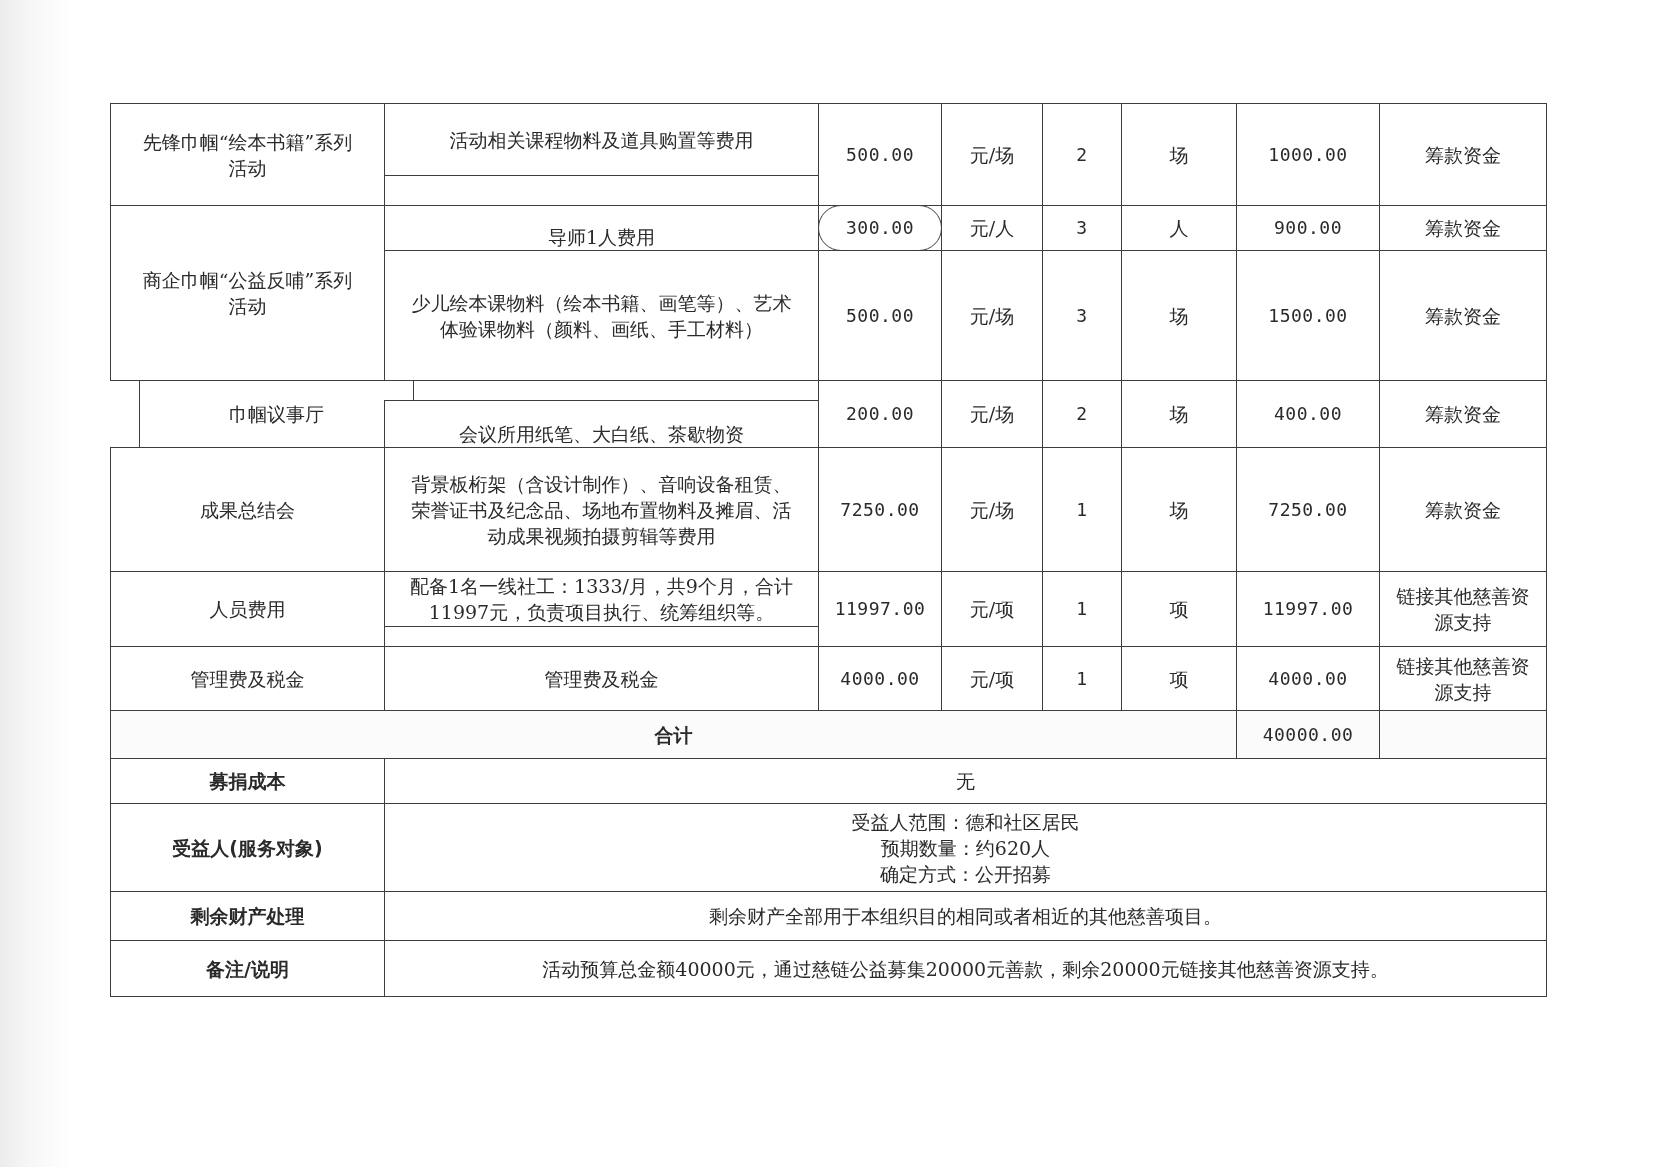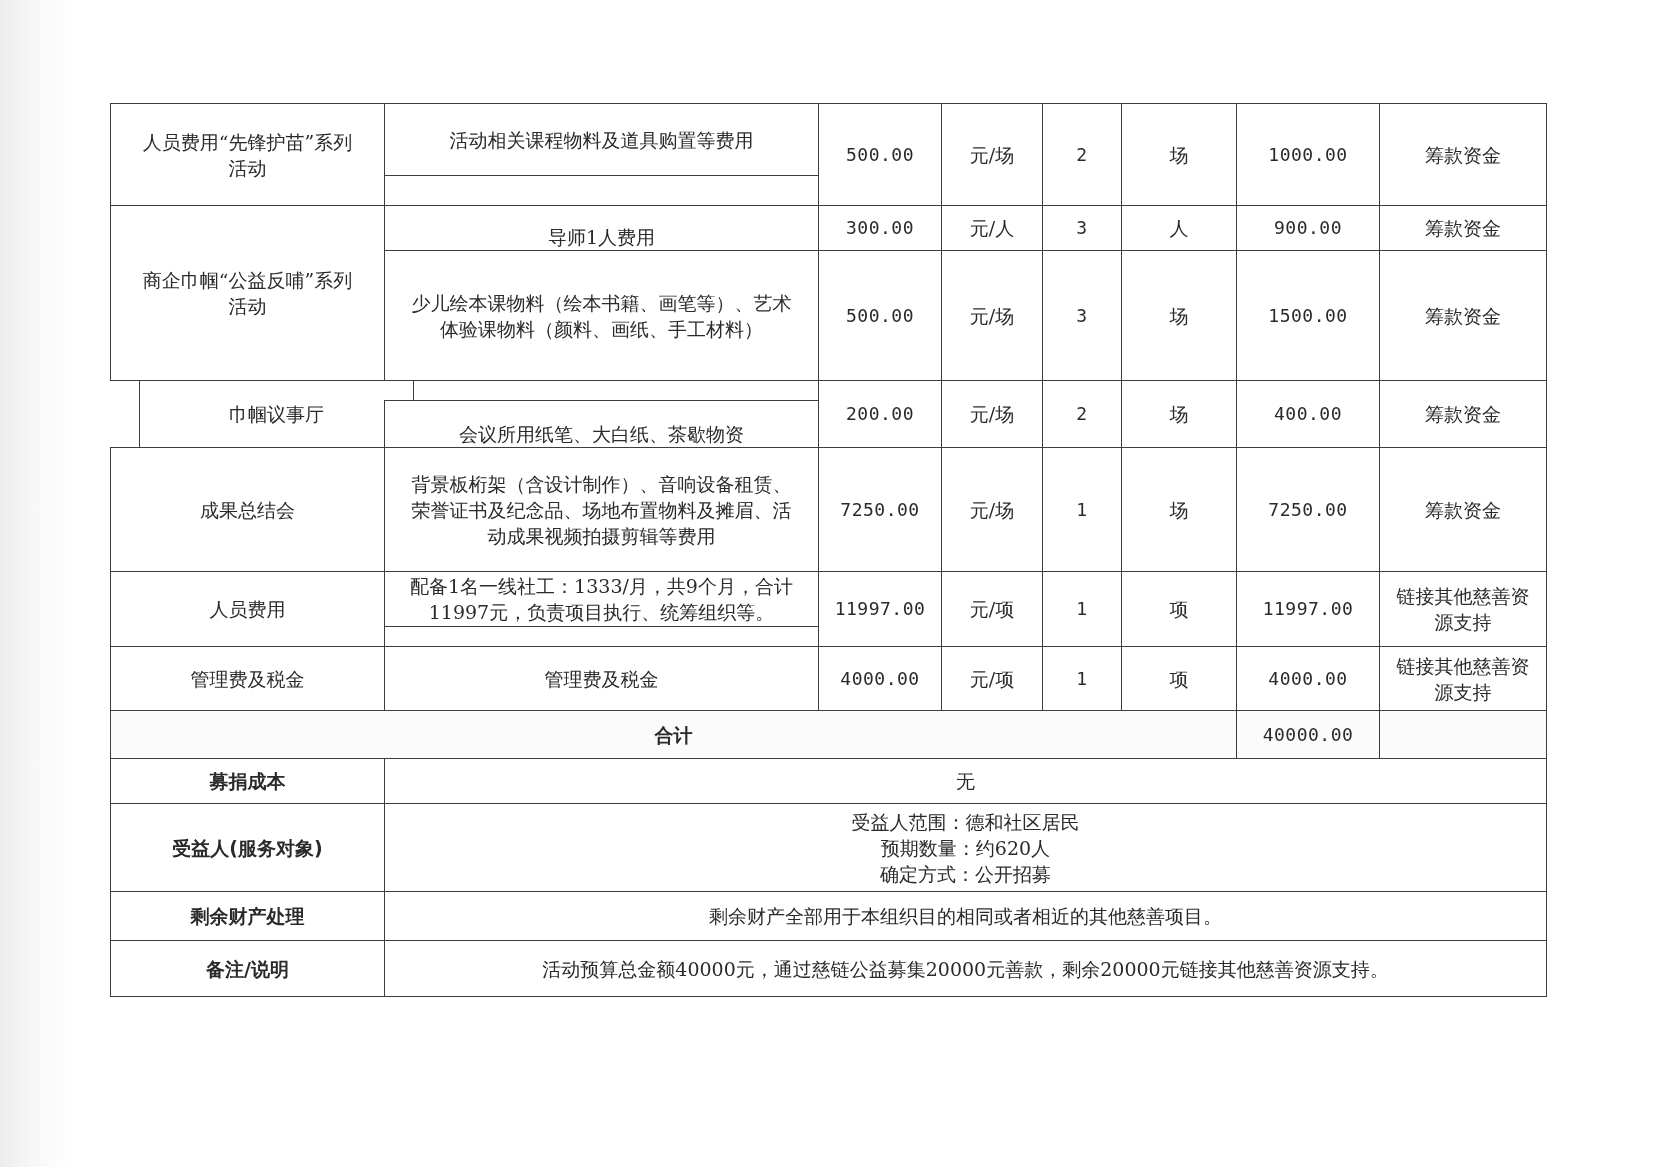--- a/index.html
+++ b/index.html
@@ -26,21 +26,21 @@
     .total-row { background: #fbfbfb; }
   </style>
 </head>
 <body>
 
 <div class="shade"></div>
 
 <div id="table">
 
   <div class="cell" style="left:110px;top:103px;width:275px;height:103px;">
-      <span>人员费用“先锋护苗”系列
+      <span>先锋巾帼“绘本书籍”系列
 活动</span>
     </div>
   <div class="cell" style="left:384px;top:103px;width:435px;height:73px;">
       <span>活动相关课程物料及道具购置等费用</span>
     </div>
   <div class="cell num" style="left:818px;top:103px;width:124px;height:103px;">
       <span>500.00</span>
     </div>
   <div class="cell" style="left:941px;top:103px;width:102px;height:103px;">
       <span>元/场</span>
@@ -59,21 +59,21 @@
     </div>
 
   <div class="cell" style="left:110px;top:205px;width:275px;height:176px;">
       <span>商企巾帼“公益反哺”系列
 活动</span>
     </div>
 
   <div class="cell" style="left:384px;top:205px;width:435px;height:63px;">
       <span>导师1人费用</span>
     </div>
-  <div class="cell num" style="left:818px;top:205px;width:124px;height:46px;">
+  <div class="cell num" style="left:818px;top:205px;width:124px;height:46px;border-radius:23px;">
       <span>300.00</span>
     </div>
   <div class="cell" style="left:941px;top:205px;width:102px;height:46px;">
       <span>元/人</span>
     </div>
   <div class="cell num" style="left:1042px;top:205px;width:80px;height:46px;">
       <span>3</span>
     </div>
   <div class="cell" style="left:1121px;top:205px;width:116px;height:46px;">
       <span>人</span>

